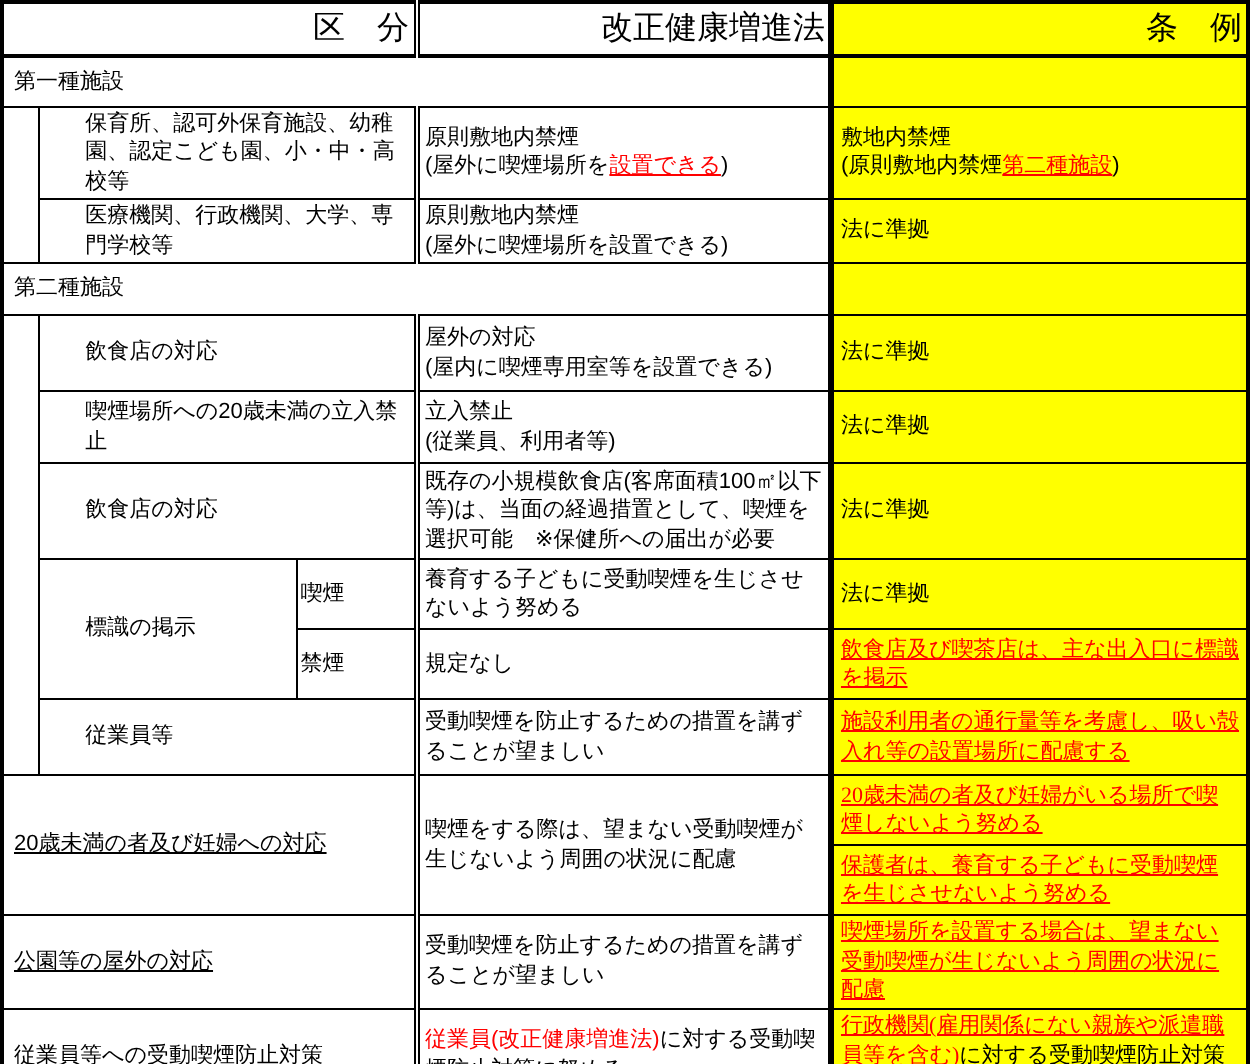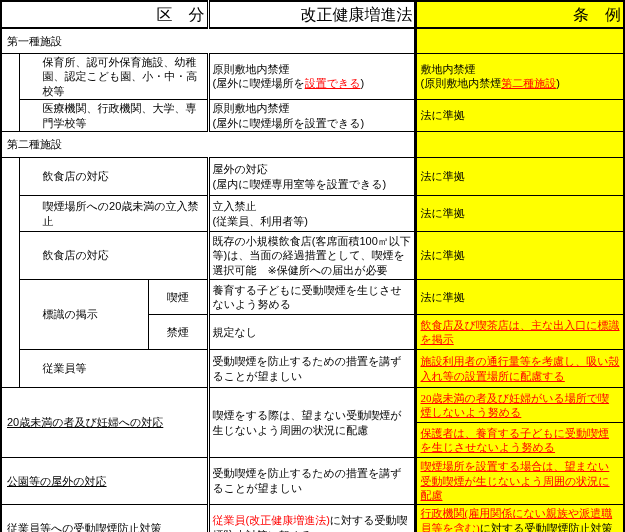--- a/index.html
+++ b/index.html
@@ -15,21 +15,21 @@
   td.bl-dbl{ border-left:3px double var(--ink); }   
   td.bl-thk{ border-left:3px solid var(--ink); }    
   
   tr.hdr td{ border-bottom:2px solid var(--ink); text-align:right; font-size:16px; padding:2px; }
   
   td.yl{ background:var(--yl); }
   td.sec{ padding-left:5px; }
   td.ind{ padding:0; }
   td.cat{ padding-left:23px; }
   td.cat0{ padding-left:5px;text-decoration:underline; }
-  td.sub{ text-align:center; padding:1px; }
+  td.sub{ text-align:left; padding:1px; }
   td.txt{ white-space:pre-wrap; padding:1px 3px;margin-left:40px; }
   
   .seg-r{ color:var(--rd); }
   .seg-ru{ color:var(--rd); text-decoration:underline;font-family:Liberation Serif, serif; }
   
   tr.h22{height:22px} tr.h25{height:25px} tr.h38{height:38px} tr.h32{height:32px}
   tr.h26{height:26px} tr.h36{height:36px} tr.h48{height:48px} tr.h35{height:35px}
   tr.h37{height:37px}
 </style>
 </head>

